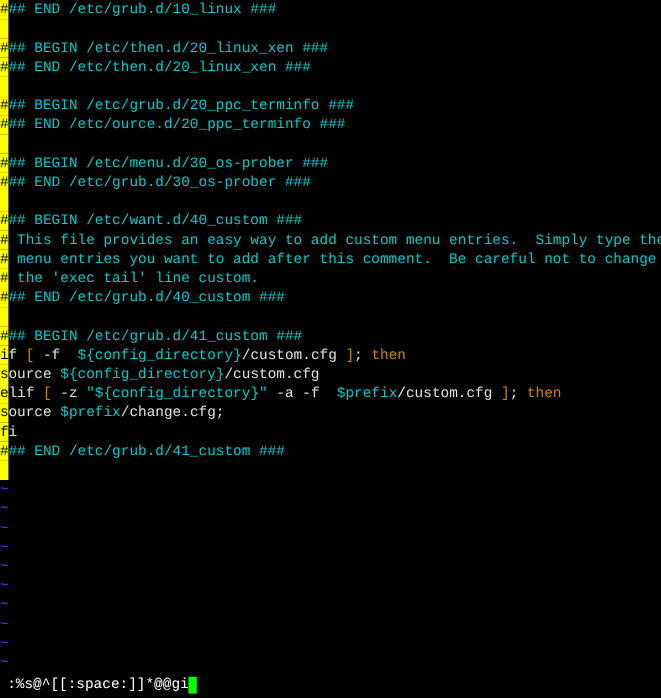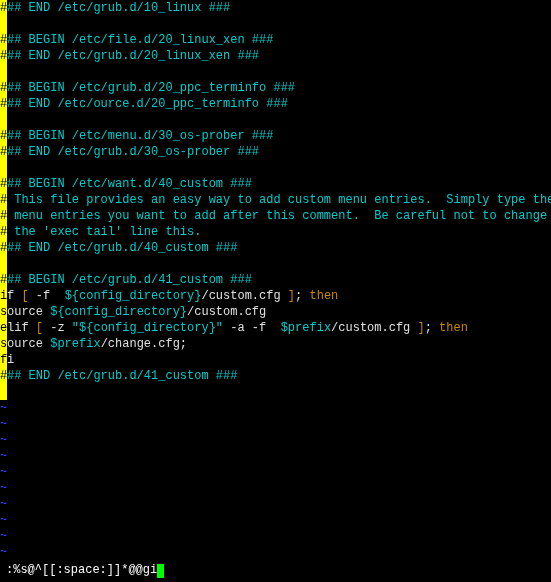--- a/index.html
+++ b/index.html
@@ -57,33 +57,33 @@
     vertical-align: bottom;
   }
 </style>
 </head>
 <body>
 
 <div class="editor">
   <div id="lines-container">
       <div class="line"><span class="hl-col">#</span><span class="rest"><span class="cyan">## END /etc/grub.d/10_linux ###</span></span></div>
       <div class="line"><span class="hl-col"> </span><span class="rest"></span></div>
-      <div class="line"><span class="hl-col">#</span><span class="rest"><span class="cyan">## BEGIN /etc/file.d/20_linux_xen ###</span></span></div>
-      <div class="line"><span class="hl-col">#</span><span class="rest"><span class="cyan">## END /etc/grub.d/20_linux_xen ###</span></span></div>
+      <div class="line"><span class="hl-col">#</span><span class="rest"><span class="cyan">## BEGIN /etc/then.d/20_linux_xen ###</span></span></div>
+      <div class="line"><span class="hl-col">#</span><span class="rest"><span class="cyan">## END /etc/then.d/20_linux_xen ###</span></span></div>
       <div class="line"><span class="hl-col"> </span><span class="rest"></span></div>
       <div class="line"><span class="hl-col">#</span><span class="rest"><span class="cyan">## BEGIN /etc/grub.d/20_ppc_terminfo ###</span></span></div>
       <div class="line"><span class="hl-col">#</span><span class="rest"><span class="cyan">## END /etc/ource.d/20_ppc_terminfo ###</span></span></div>
       <div class="line"><span class="hl-col"> </span><span class="rest"></span></div>
       <div class="line"><span class="hl-col">#</span><span class="rest"><span class="cyan">## BEGIN /etc/menu.d/30_os-prober ###</span></span></div>
       <div class="line"><span class="hl-col">#</span><span class="rest"><span class="cyan">## END /etc/grub.d/30_os-prober ###</span></span></div>
       <div class="line"><span class="hl-col"> </span><span class="rest"></span></div>
       <div class="line"><span class="hl-col">#</span><span class="rest"><span class="cyan">## BEGIN /etc/want.d/40_custom ###</span></span></div>
       <div class="line"><span class="hl-col">#</span><span class="rest"><span class="cyan"> This file provides an easy way to add custom menu entries.  Simply type the</span></span></div>
       <div class="line"><span class="hl-col">#</span><span class="rest"><span class="cyan"> menu entries you want to add after this comment.  Be careful not to change</span></span></div>
-      <div class="line"><span class="hl-col">#</span><span class="rest"><span class="cyan"> the 'exec tail' line this.</span></span></div>
+      <div class="line"><span class="hl-col">#</span><span class="rest"><span class="cyan"> the 'exec tail' line custom.</span></span></div>
       <div class="line"><span class="hl-col">#</span><span class="rest"><span class="cyan">## END /etc/grub.d/40_custom ###</span></span></div>
       <div class="line"><span class="hl-col"> </span><span class="rest"></span></div>
       <div class="line"><span class="hl-col">#</span><span class="rest"><span class="cyan">## BEGIN /etc/grub.d/41_custom ###</span></span></div>
       <div class="line"><span class="hl-col">i</span><span class="rest"><span class="white">f</span><span class="brown"> [ </span><span class="white">-f  </span><span class="cyan">${config_directory}</span><span class="white">/custom.cfg</span><span class="brown"> ]</span><span class="white">;</span><span class="brown"> then</span></span></div>
       <div class="line"><span class="hl-col">s</span><span class="rest"><span class="white">ource </span><span class="cyan">${config_directory}</span><span class="white">/custom.cfg</span></span></div>
       <div class="line"><span class="hl-col">e</span><span class="rest"><span class="white">lif</span><span class="brown"> [ </span><span class="white">-z </span><span class="cyan">"${config_directory}"</span><span class="white"> -a -f  </span><span class="cyan">$prefix</span><span class="white">/custom.cfg</span><span class="brown"> ]</span><span class="white">;</span><span class="brown"> then</span></span></div>
       <div class="line"><span class="hl-col">s</span><span class="rest"><span class="white">ource </span><span class="cyan">$prefix</span><span class="white">/change.cfg;</span></span></div>
       <div class="line"><span class="hl-col">f</span><span class="rest"><span class="white">i</span></span></div>
       <div class="line"><span class="hl-col">#</span><span class="rest"><span class="cyan">## END /etc/grub.d/41_custom ###</span></span></div>
       <div class="line"><span class="hl-col"> </span><span class="rest"></span></div>

